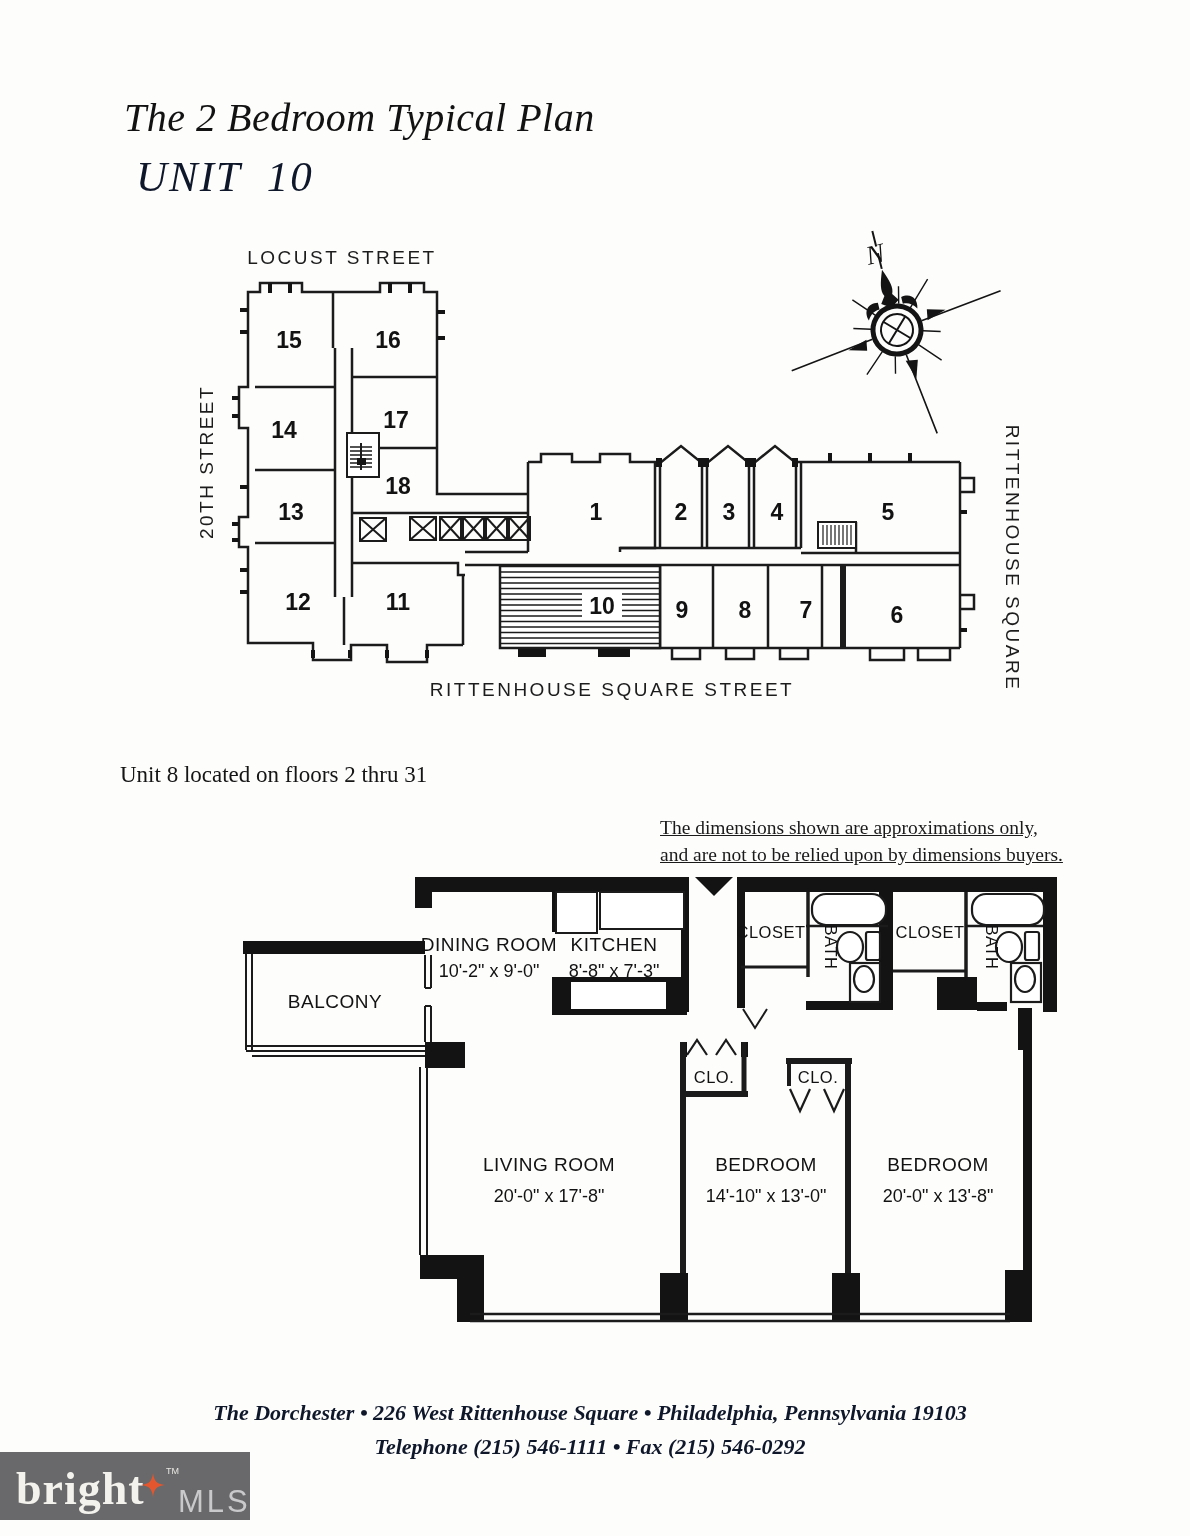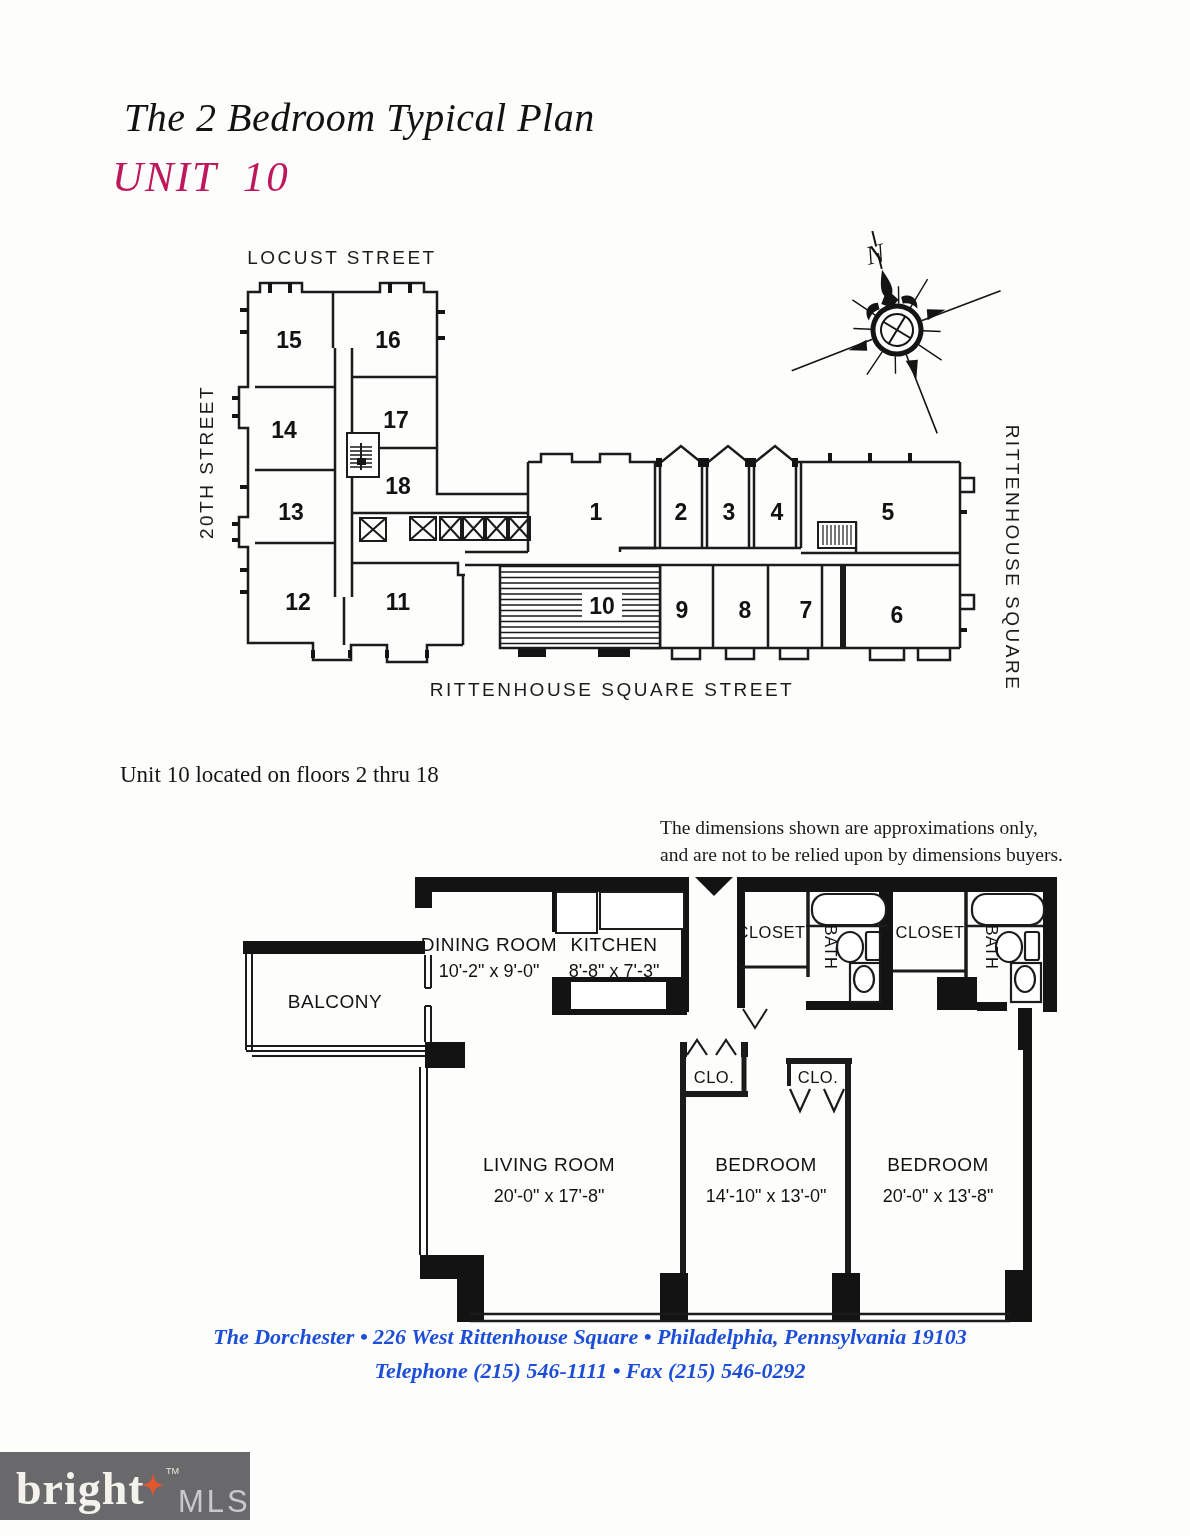--- a/index.html
+++ b/index.html
@@ -3,24 +3,24 @@
 <meta charset="utf-8">
 <style>
   html,body{margin:0;padding:0;}
   body{
     width:1190px;height:1536px;position:relative;background:#fdfdfc;
     font-family:"Liberation Sans",sans-serif;color:#141414;overflow:hidden;
   }
   .abs{position:absolute;}
   
   .title-line1{left:124px;top:94px;font:italic 40px "Liberation Serif",serif;color:#121212;letter-spacing:.5px;white-space:pre;text-align:right;}
-  .title-line2{left:112px;top:152px;font:italic 43px "Liberation Serif",serif;color:#be185d;letter-spacing:2px;white-space:pre;}
+  .title-line2{left:136px;top:152px;font:italic 43px "Liberation Serif",serif;color:#0f172a;letter-spacing:2px;white-space:pre;}
   .unit-info{left:120px;top:758px;font:23px "Liberation Serif",serif;line-height:33px;color:#151515;}
-  .disclaimer{left:660px;top:814px;font:19.5px "Liberation Serif",serif;line-height:27px;color:#1a1a1a;}
-  .footer-text{left:0;top:1320px;width:1180px;text-align:center;font:italic 600 22px "Liberation Serif",serif;color:#1d4ed8;line-height:34px;}
+  .disclaimer{left:660px;top:814px;font:19.5px "Liberation Serif",serif;line-height:27px;color:#1a1a1a;text-decoration:underline;}
+  .footer-text{left:0;top:1396px;width:1180px;text-align:center;font:italic 600 22px "Liberation Serif",serif;color:#0f172a;line-height:34px;}
   
   svg{overflow:visible;}
   svg text{font-family:"Liberation Sans",sans-serif;fill:#121212;}
   .street{font-size:19px;letter-spacing:2.5px;fill:#1c1c1c;}
   .plan-num{font-size:23px;font-weight:700;text-anchor:middle;}
   .room{font-size:19px;letter-spacing:.5px;text-anchor:middle;}
   .dims{font-size:18px;text-anchor:middle;}
   .room-sm{font-size:16.5px;letter-spacing:.5px;text-anchor:middle;}
   .compass-n{font:italic 27px "Liberation Serif",serif;text-anchor:middle;}
   
@@ -152,21 +152,21 @@
     <text class="plan-num" x="291" y="520">13</text>
     <text class="plan-num" x="284" y="438">14</text>
     <text class="plan-num" x="289" y="348">15</text>
     <text class="plan-num" x="388" y="348">16</text>
     <text class="plan-num" x="396" y="428">17</text>
     <text class="plan-num" x="398" y="494">18</text>
   </g>
 </svg>
 
 <div class="abs unit-info">
-  <div>Unit 10 located on floors 2 thru 18</div>
+  <div>Unit 8 located on floors 2 thru 31</div>
 </div>
 
 <div class="abs disclaimer">
   <div>The dimensions shown are approximations only,</div>
   <div>and are not to be relied upon by dimensions buyers.</div>
 </div>
 
 <svg class="abs" style="left:235px;top:862px;" width="830" height="478" viewBox="235 862 830 478">
 
   <g fill="#131313" stroke="none">

